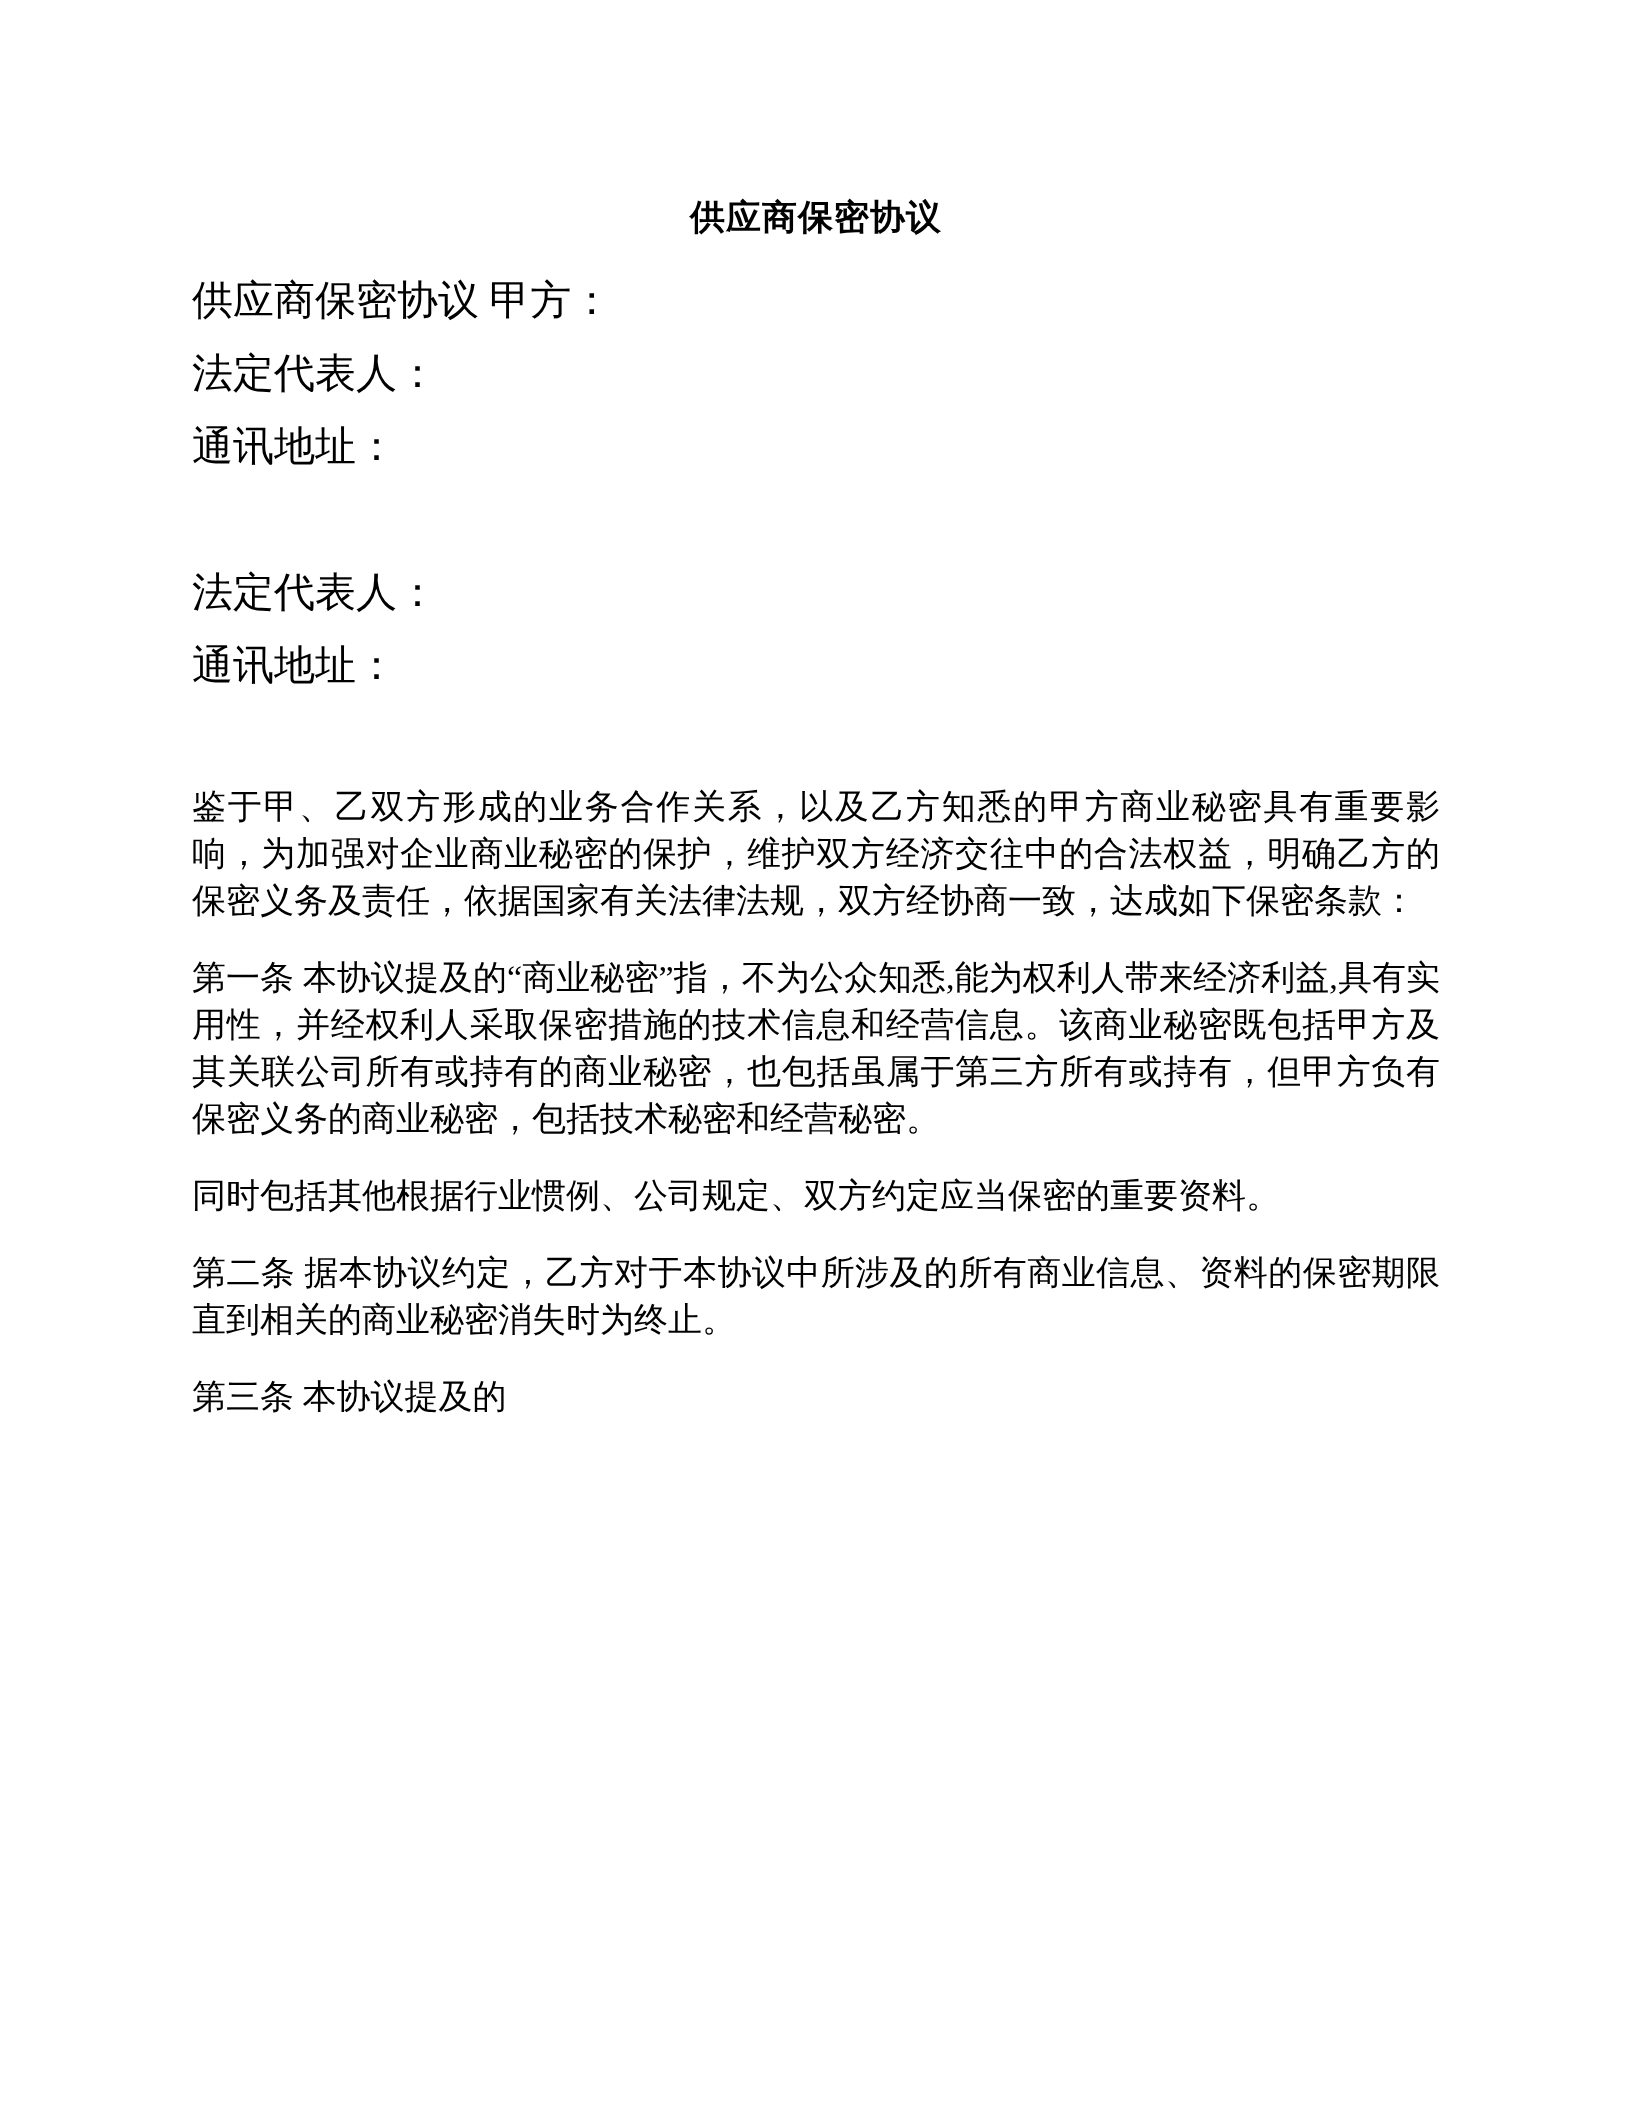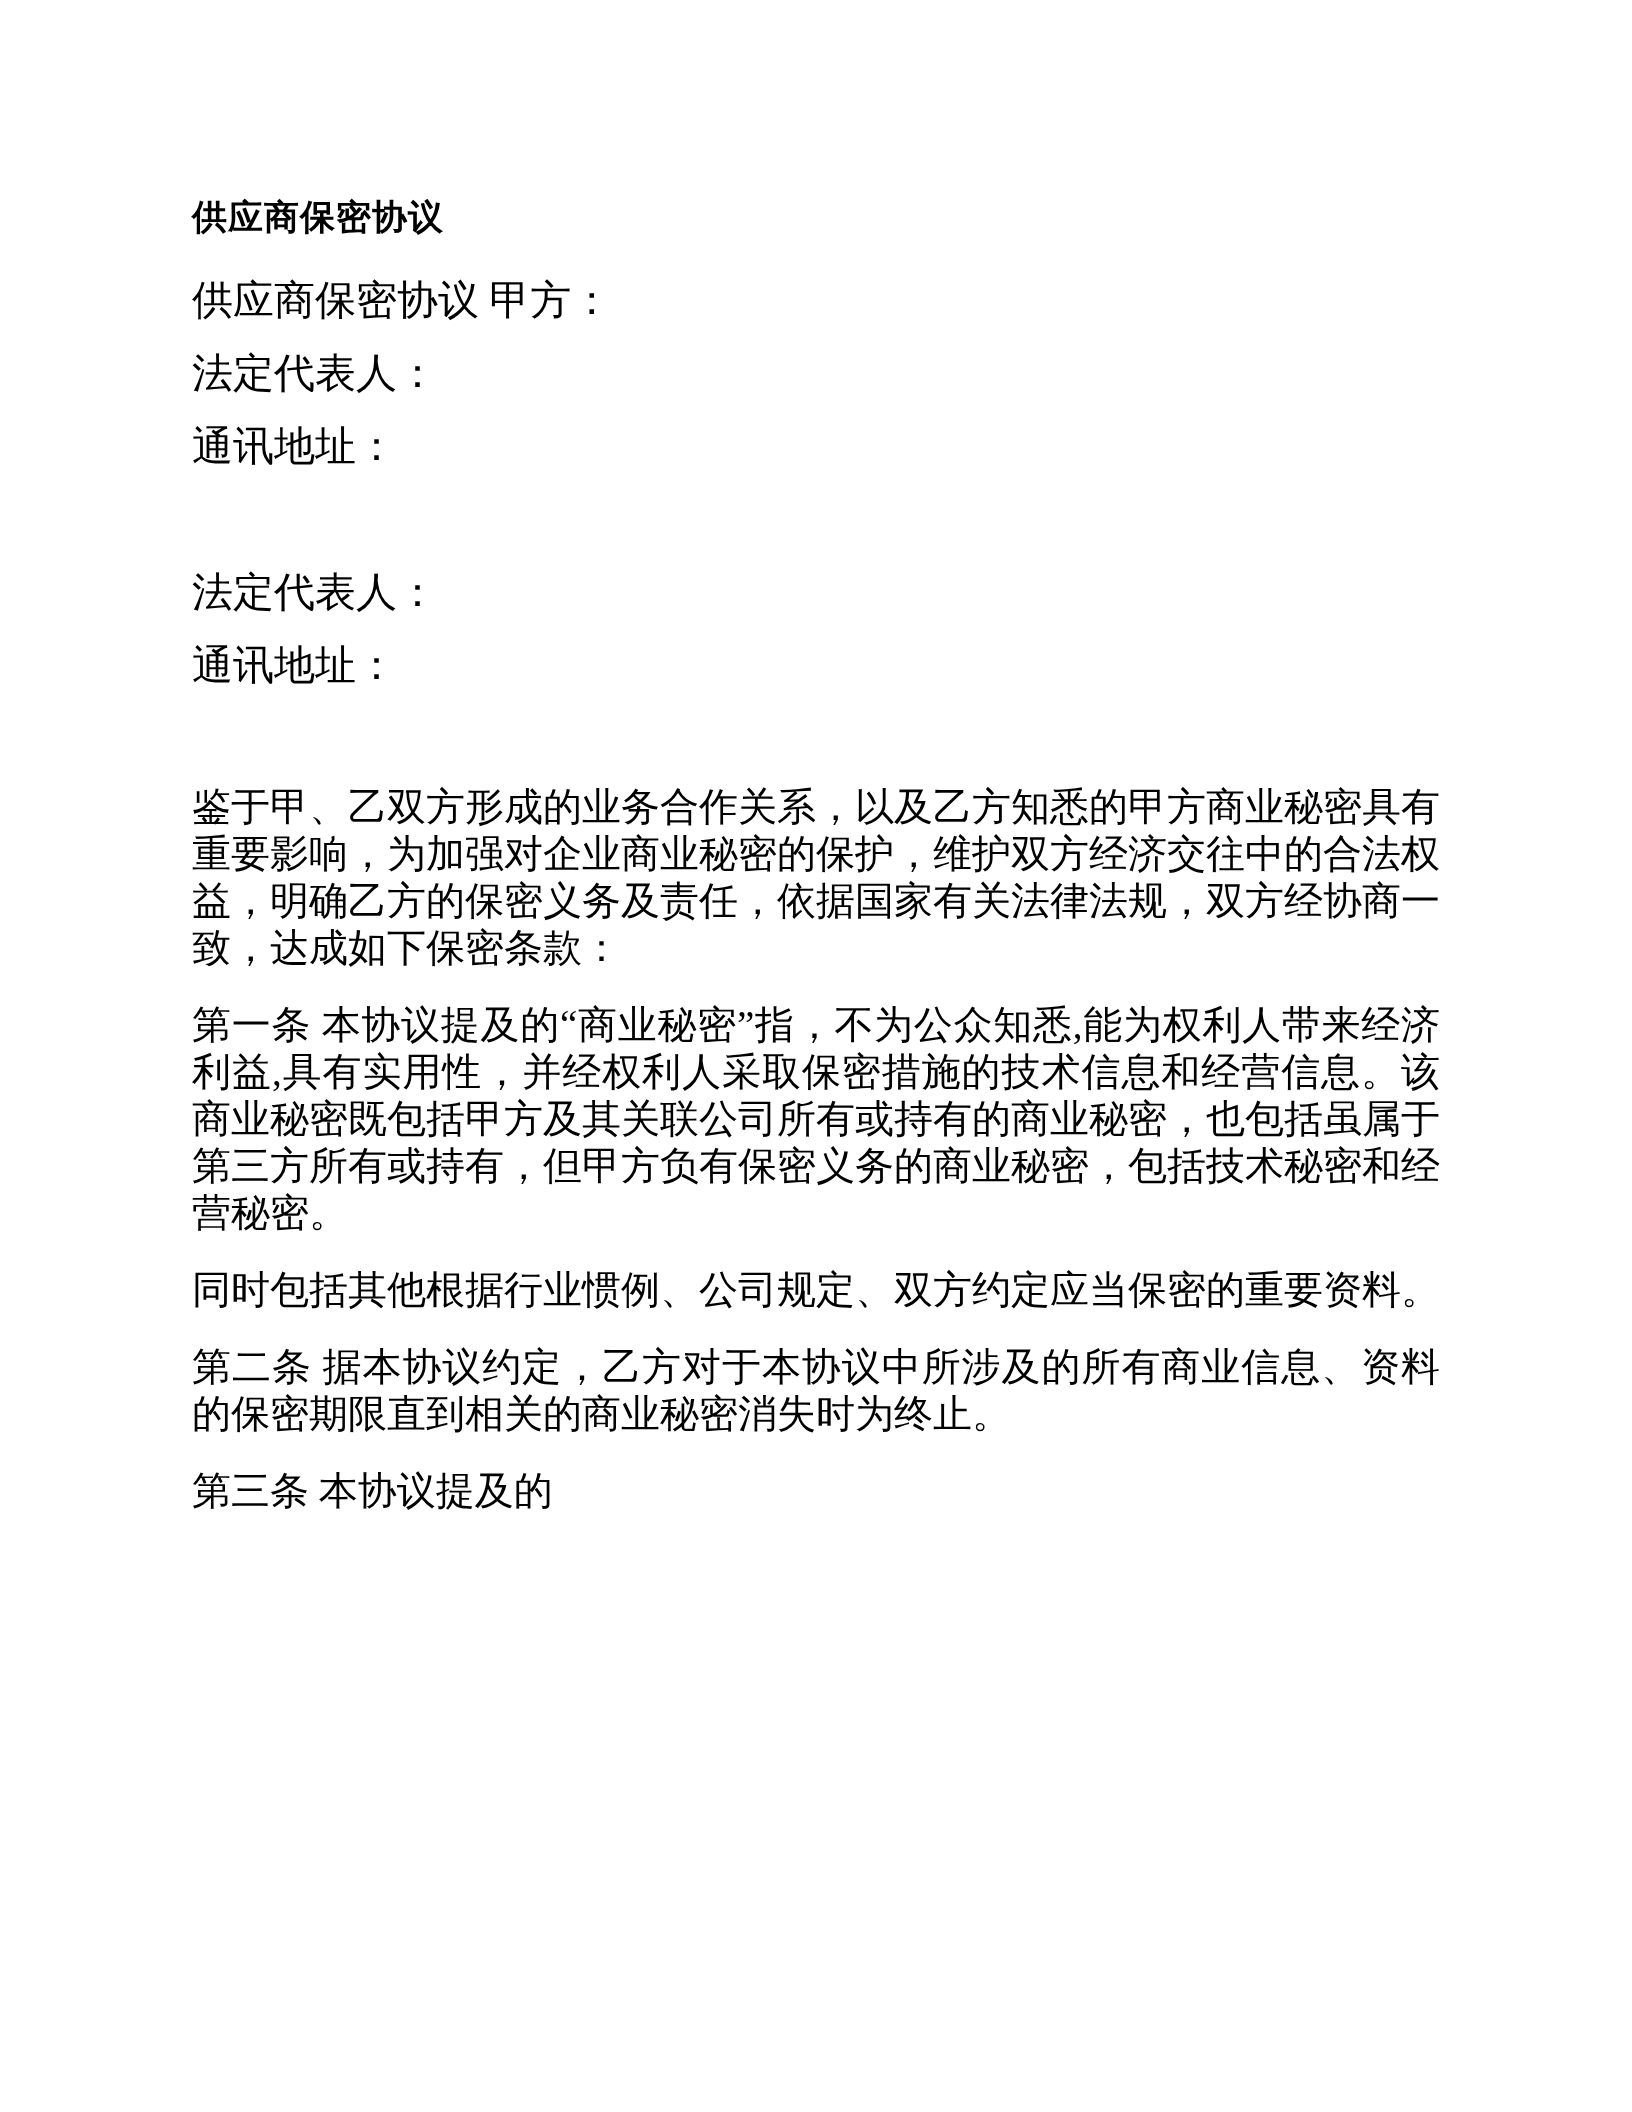--- a/index.html
+++ b/index.html
@@ -14,42 +14,42 @@
     margin: 0 auto;
     background: #ffffff;
     box-sizing: border-box;
     padding: 198px 192px 0 192px;
     color: #000000;
     font-family: "Liberation Serif", "DejaVu Serif", serif;
     overflow: hidden;
   }
   .doc-title {
     margin: 0 0 40px 0;
-    text-align: left;
+    text-align: center;
     font-family: "Liberation Sans", "DejaVu Sans", sans-serif;
     font-weight: bold;
     font-size: 35px;
     line-height: 1.1;
     letter-spacing: 1px;
   }
   .field-line {
     margin: 0 0 26px 0;
     font-size: 41px;
     line-height: 47px;
     white-space: pre-wrap;
   }
   .spacer-line {
     height: 73px;
   }
   .spacer-section {
     height: 68px;
   }
   .body-para {
     margin: 0 0 30px 0;
-    font-size: 39px;
+    font-size: 34px;
     line-height: 47px;
     text-align: justify;
     text-justify: inter-ideograph;
     word-break: break-all;
     white-space: pre-wrap;
   }
 </style>
 </head>
 <body>
 

